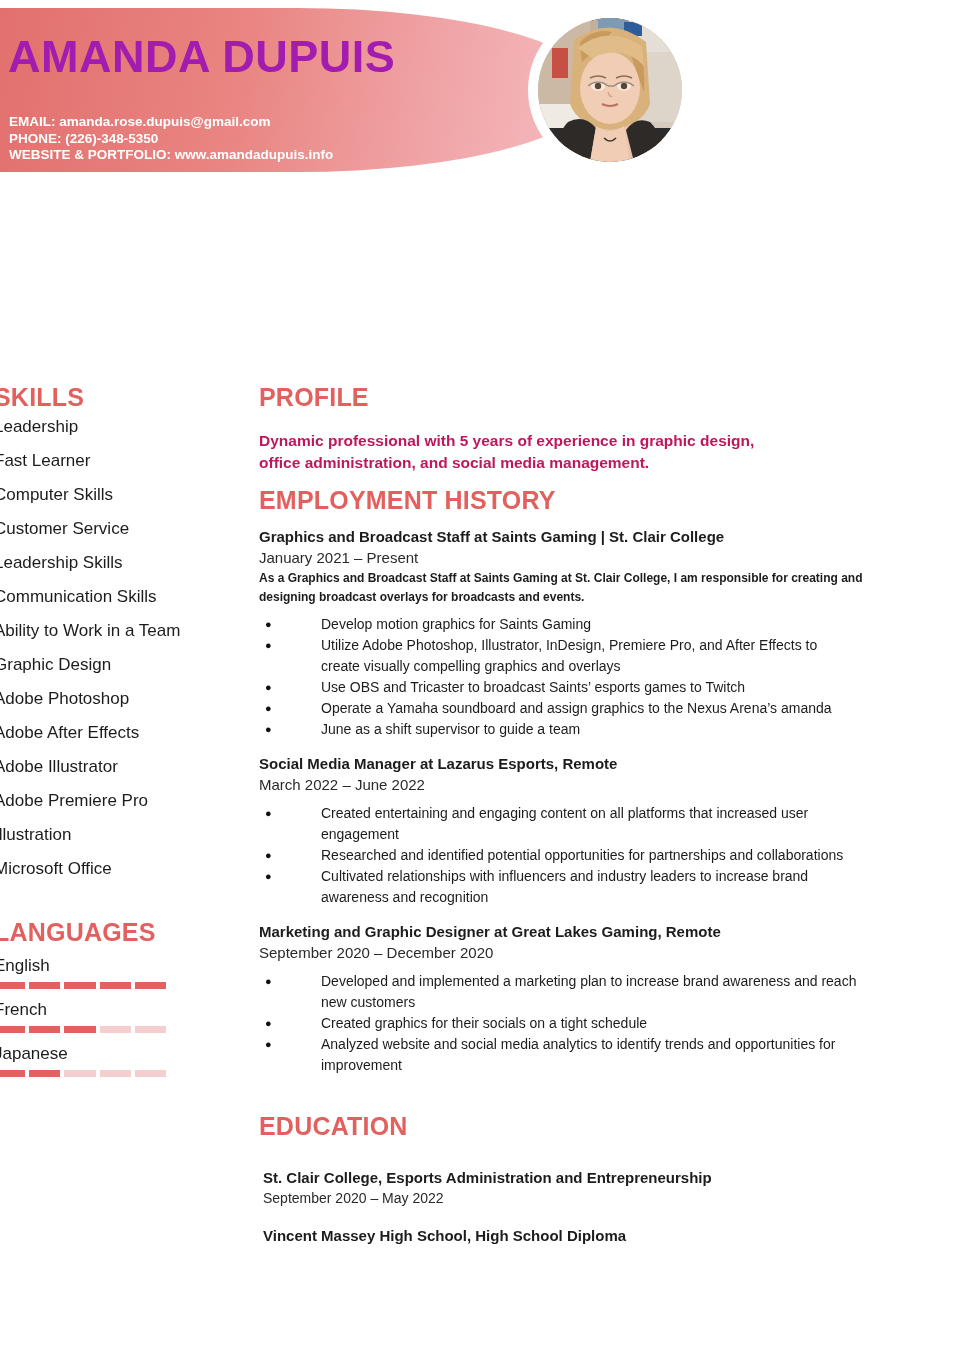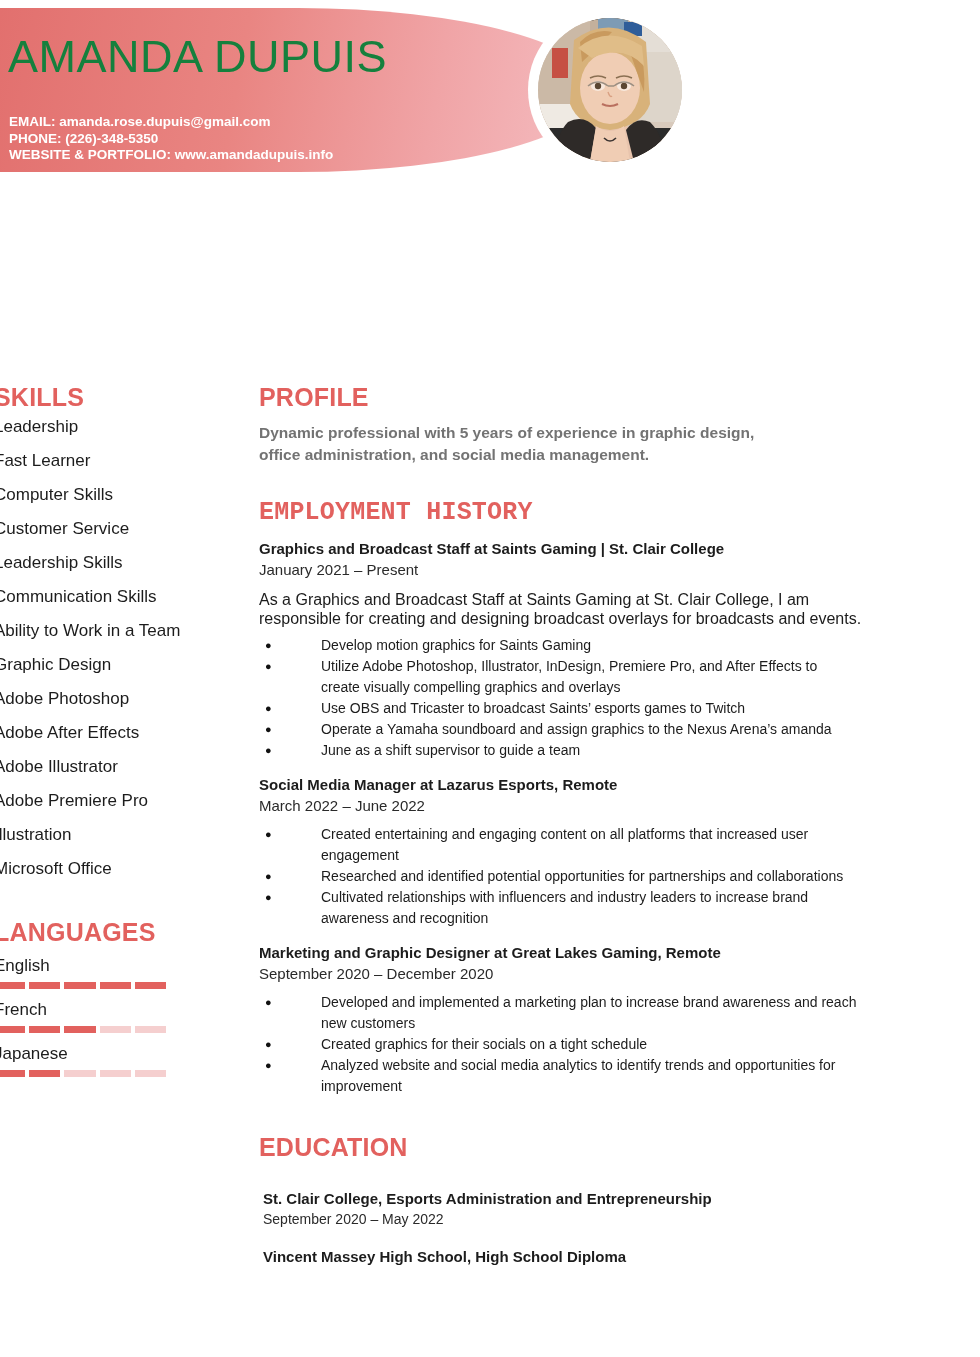--- a/index.html
+++ b/index.html
@@ -32,23 +32,23 @@
     width: 598px;
     height: 164px;
     background: linear-gradient(100deg, #e2706e 0%, #e98582 40%, #f0a4a6 72%, #f5bec2 100%);
     border-top-right-radius: 300px 82px;
     border-bottom-right-radius: 300px 82px;
   }
   .name {
     position: absolute;
     left: 8px;
     top: 34px;
-    color: #15803d;
+    color: #a21caf;
     font-size: 45px;
-    font-weight: normal;
+    font-weight: bold;
     letter-spacing: 0.5px;
     line-height: 1;
     white-space: nowrap;
   }
   .contact {
     position: absolute;
     left: 9px;
     top: 114px;
     color: #ffffff;
     font-size: 13.5px;
@@ -128,46 +128,46 @@
     flex: 1 1 0;
     height: 7px;
     background: #f5cfcf;
   }
   .seg.on { background: #e2615e; }
 
   
   .profile-text {
     font-size: 15.5px;
     font-weight: bold;
-    color: #737373;
+    color: #be185d;
     line-height: 22px;
-    margin-top: 12px;
+    margin-top: 20px;
     max-width: 535px;
   }
 
-  .emp-title { margin-top: 34px; font-family: Liberation Mono, monospace; }
+  .emp-title { margin-top: 14px; }
 
   .job { margin-top: 14px; }
   .job-role {
     font-size: 15px;
     font-weight: bold;
     color: #1c1c1c;
     line-height: 20px;
   }
   .job-dates {
     font-size: 15px;
     color: #2a2a2a;
     line-height: 22px;
   }
   .job-desc {
-    font-size: 16px;
+    font-size: 12px;
     color: #1c1c1c;
     line-height: 19px;
-    margin-top: 9px;
     max-width: 618px;
+    font-weight: bold;
   }
   .bullets { margin-top: 7px; list-style: none; }
   .bullets li {
     position: relative;
     font-size: 14px;
     color: #1c1c1c;
     line-height: 21px;
     padding-left: 62px;
     max-width: 600px;
   }

